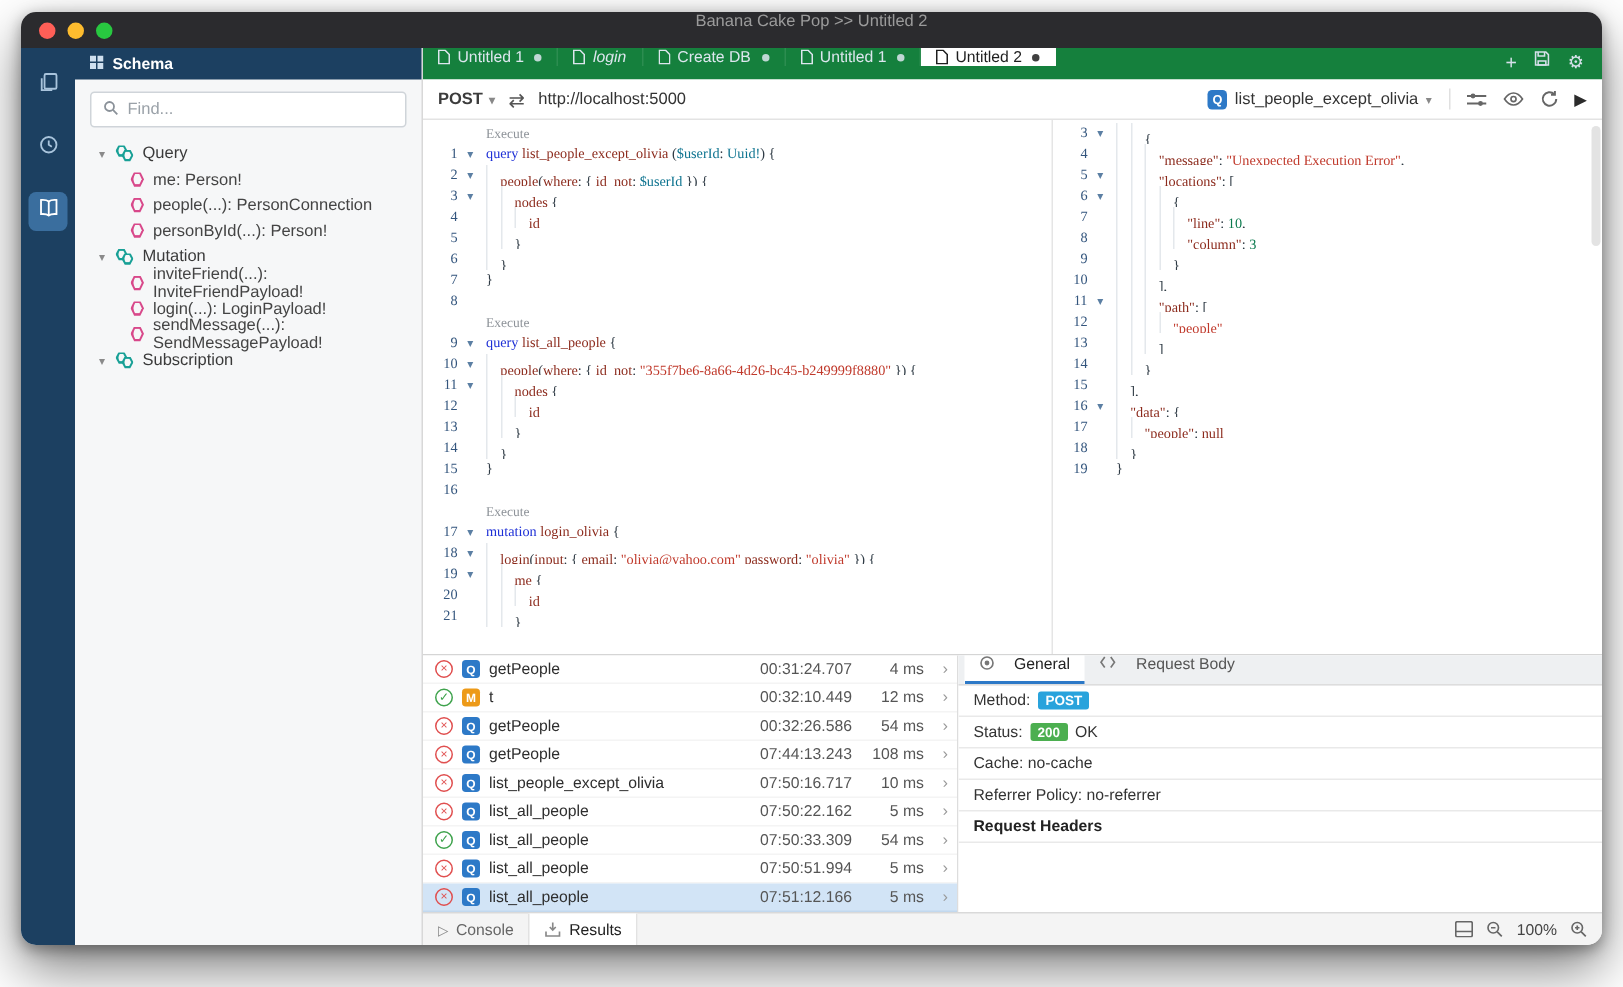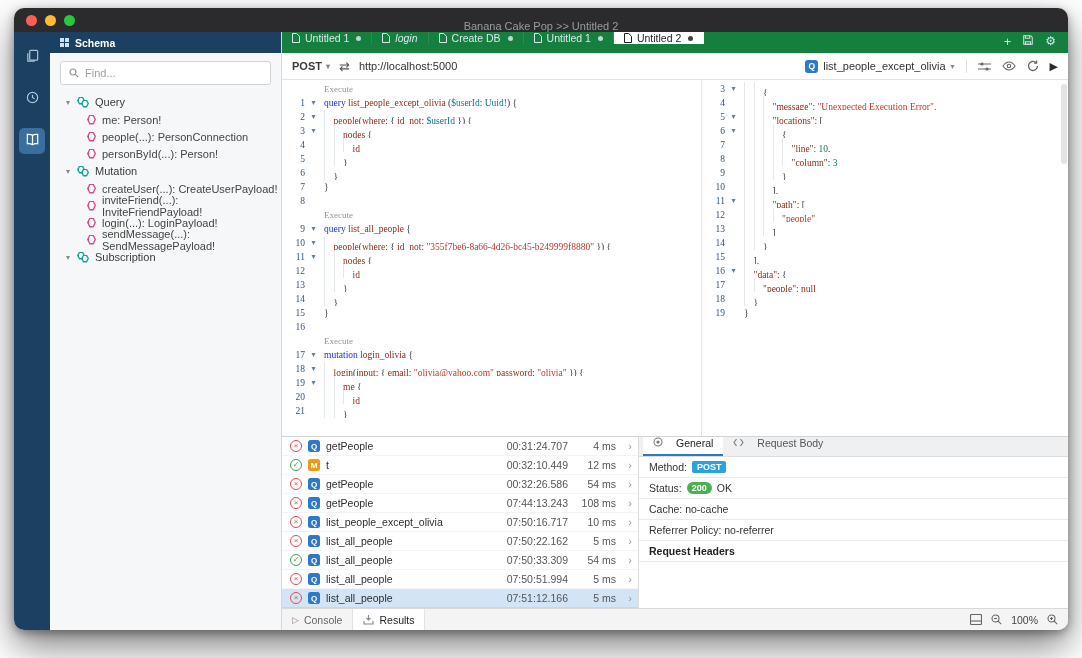--- a/index.html
+++ b/index.html
@@ -1,20 +1,20 @@
 <!DOCTYPE html>
 <html><head>
 <meta charset="utf-8">
 <style>
   *{margin:0;padding:0;box-sizing:border-box}
   html,body{width:1082px;height:658px;background:#ffffff;font-family:"Liberation Sans",sans-serif;overflow:hidden}
   .window{position:absolute;left:14px;top:8px;width:1054px;height:622px;border-radius:10px;overflow:hidden;
     background:#fff;box-shadow:0 16px 36px rgba(0,0,0,.5),0 3px 10px rgba(0,0,0,.35);display:flex;flex-direction:column}
   
-  .titlebar{height:24px;background:#2b2b2e;position:relative;display:flex;align-items:flex-end;justify-content:center;flex:none}
+  .titlebar{height:24px;background:#2b2b2e;position:relative;display:flex;align-items:flex-start;justify-content:center;flex:none}
   .traffic{position:absolute;left:12px;top:7px;display:flex;gap:8px}
   .tl{width:11px;height:11px;border-radius:50%;display:inline-block}
   .tl.red{background:#ff5f57}.tl.yellow{background:#febc2e}.tl.green{background:#28c840}
   .title{color:#9b9b9b;font-size:11px}
   
   .app-body{flex:1;display:flex;min-height:0}
   .rail{width:36px;background:#1c4061;flex:none;display:flex;flex-direction:column;align-items:center;padding-top:12px;gap:16px}
   .rail-btn{width:26px;height:26px;display:flex;align-items:center;justify-content:center;border-radius:5px}
   .rail-btn.active{background:#3a6e9e}
   
@@ -179,24 +179,20 @@
             <span class="hex pink"></span>
             <span class="tree-label">personById(...): Person!</span>
           </div>
           <div class="tree-group">
             <span class="tree-chev">▾</span>
             <span class="gicon">
               <span class="hex a"></span>
               <span class="hex b"></span>
             </span>
             <span class="tree-label">Mutation</span>
-          </div>
-          <div class="tree-field">
-            <span class="hex pink"></span>
-            <span class="tree-label">createUser(...): CreateUserPayload!</span>
           </div>
           <div class="tree-field">
             <span class="hex pink"></span>
             <span class="tree-label">inviteFriend(...): InviteFriendPayload!</span>
           </div>
           <div class="tree-field">
             <span class="hex pink"></span>
             <span class="tree-label">login(...): LoginPayload!</span>
           </div>
           <div class="tree-field">
@@ -456,21 +452,21 @@
                 <span>Request Body</span>
               </div>
             </div>
           <div class="details-body" id="details-body">
               <div class="drow">
                 <span>Method:</span>
                 <span class="badge" style="background: rgb(41, 163, 220);">POST</span>
               </div>
               <div class="drow">
                 <span>Status:</span>
-                <span class="badge" style="background: rgb(76, 175, 80); border-radius: 6px;">200</span>
+                <span class="badge" style="background: rgb(76, 175, 80);">200</span>
                 <span>OK</span>
               </div>
               <div class="drow">
                 <span>Cache: no-cache</span>
               </div>
               <div class="drow">
                 <span>Referrer Policy: no-referrer</span>
               </div>
               <div class="drow bold">
                 <span>Request Headers</span>

